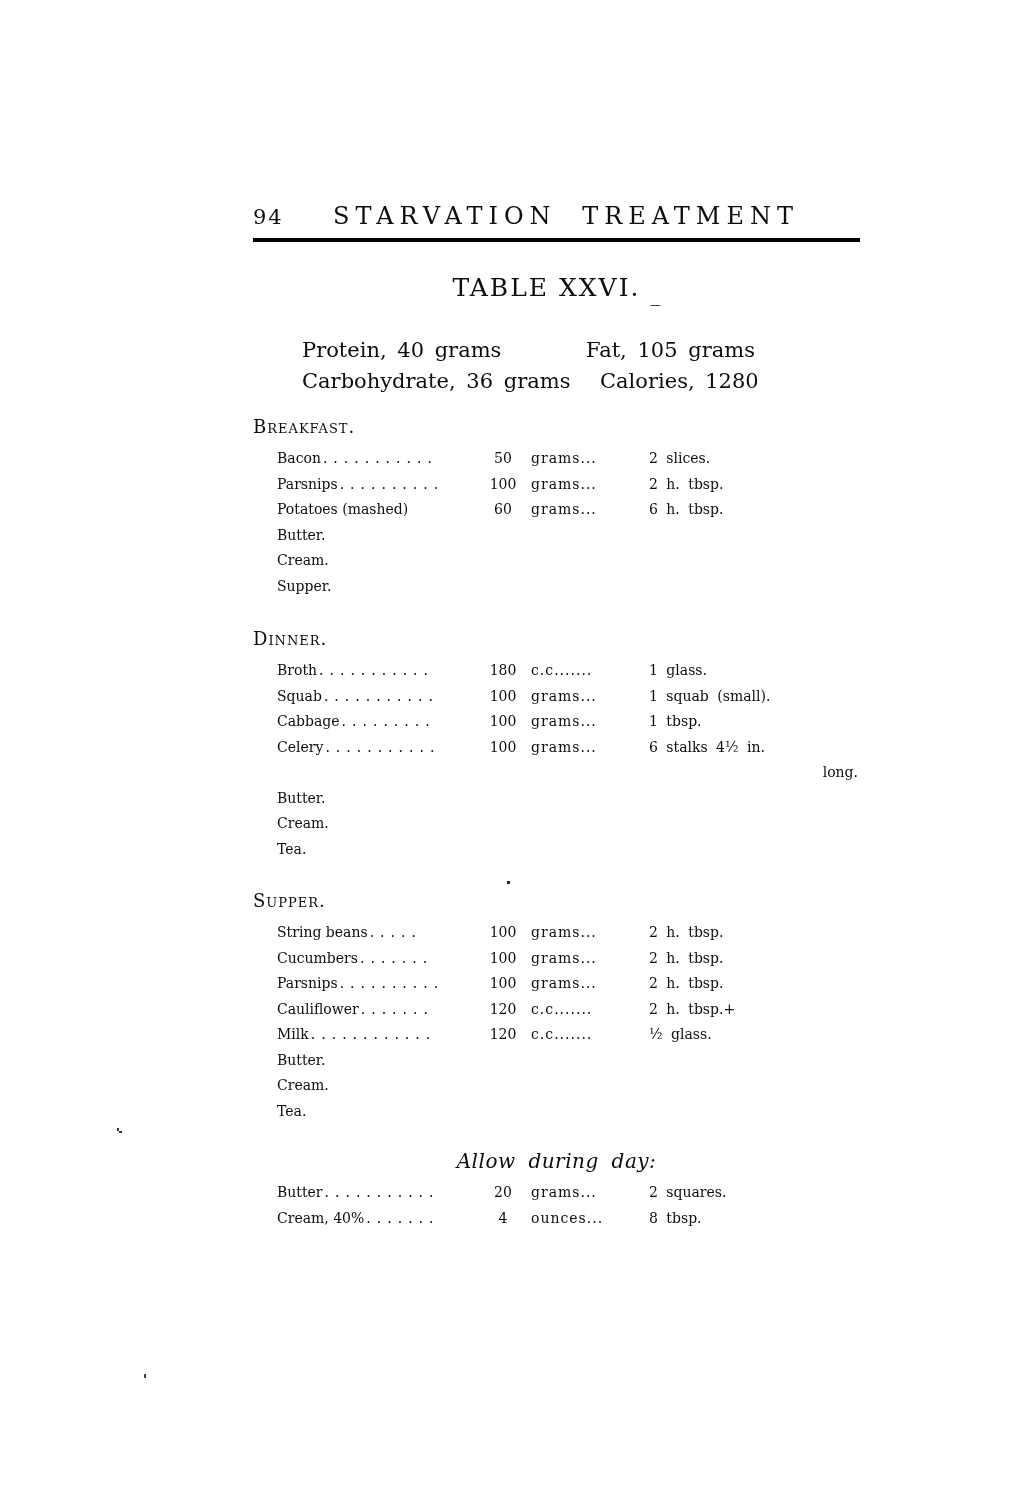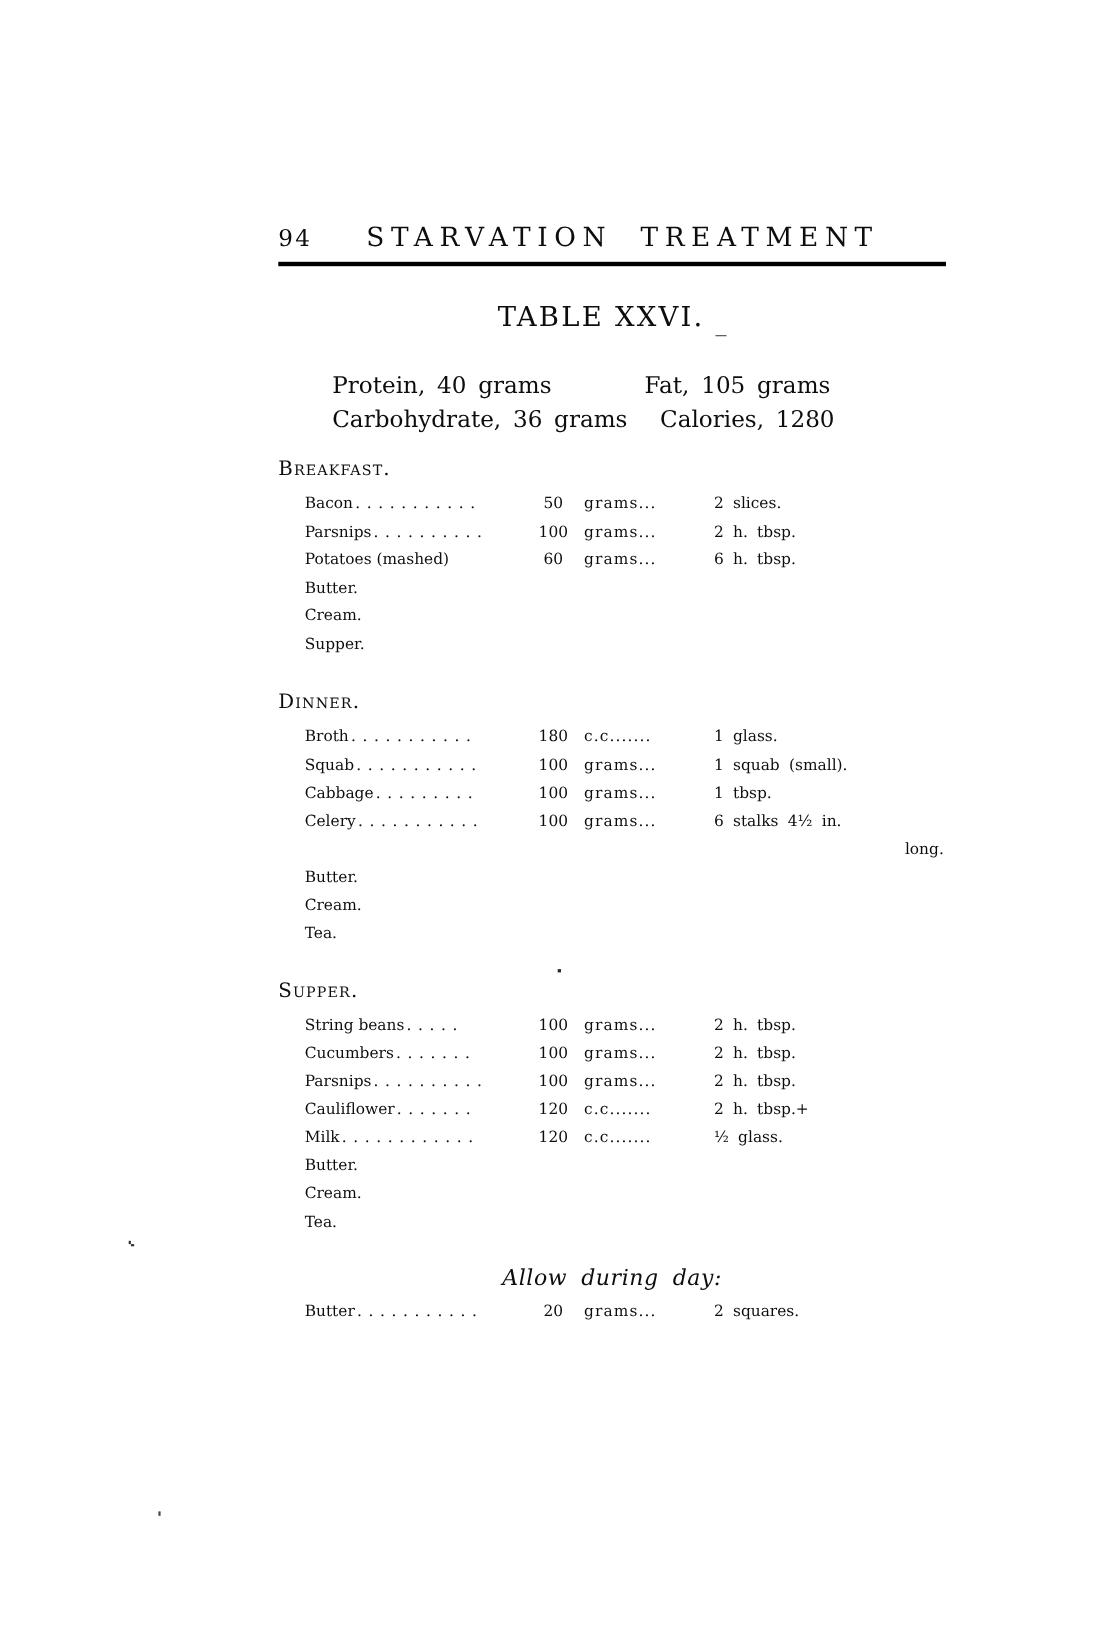--- a/index.html
+++ b/index.html
@@ -258,20 +258,26 @@
 
   <div class="section allow">
     <div class="section-label italic">Allow during day:</div>
     <div class="items">
         <div class="row">
           <span class="cell-name"><span class="nm">Butter</span><span class="ldr">...........</span></span>
           <span class="cell-amount">20</span>
           <span class="cell-unit">grams...</span>
           <span class="cell-qty">2 squares.</span>
         </div>
+        <div class="row">
+          <span class="cell-name"><span class="nm">Cream, 40%</span><span class="ldr">.......</span></span>
+          <span class="cell-amount">4</span>
+          <span class="cell-unit">ounces...</span>
+          <span class="cell-qty">8 tbsp.</span>
+        </div>
       </div>
   </div>
 
 </div>
 
 <div class="speck speck-1"></div>
 <div class="speck speck-2"></div>
 <div class="speck speck-3"></div>
 
 </body></html>

